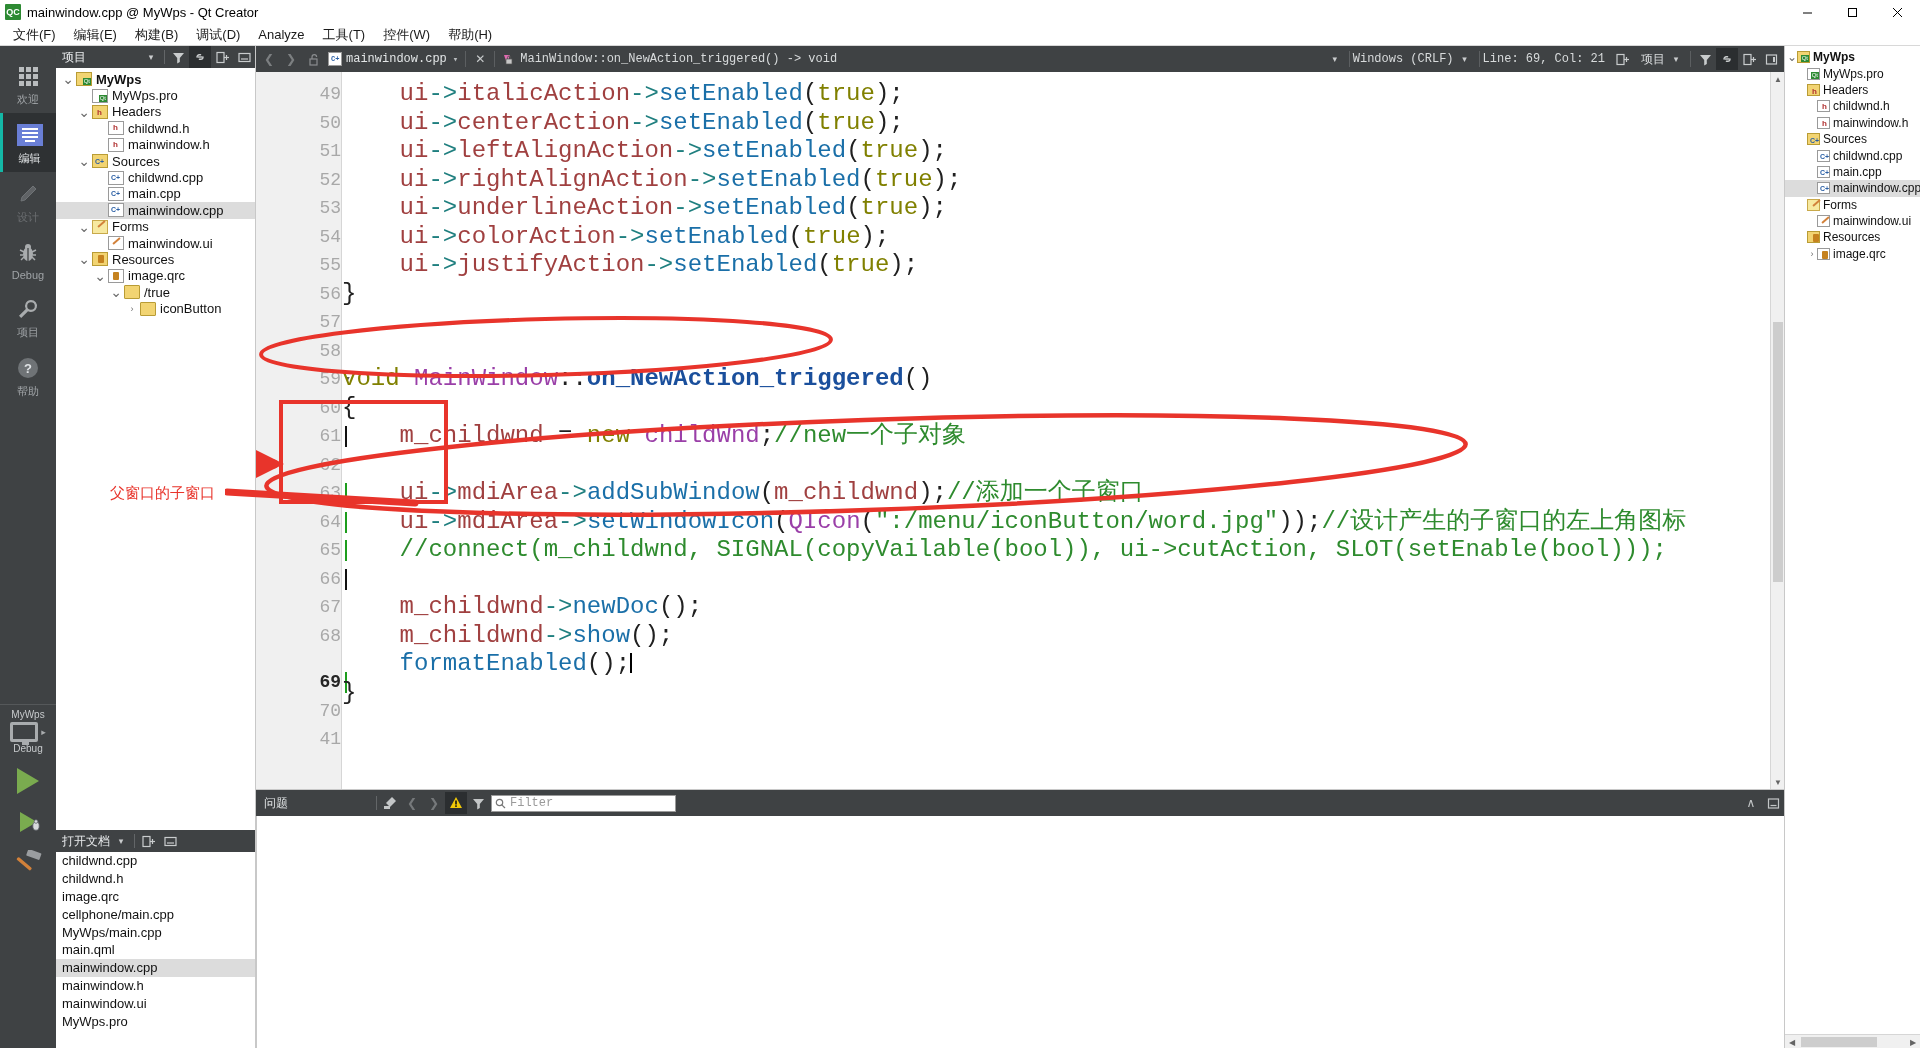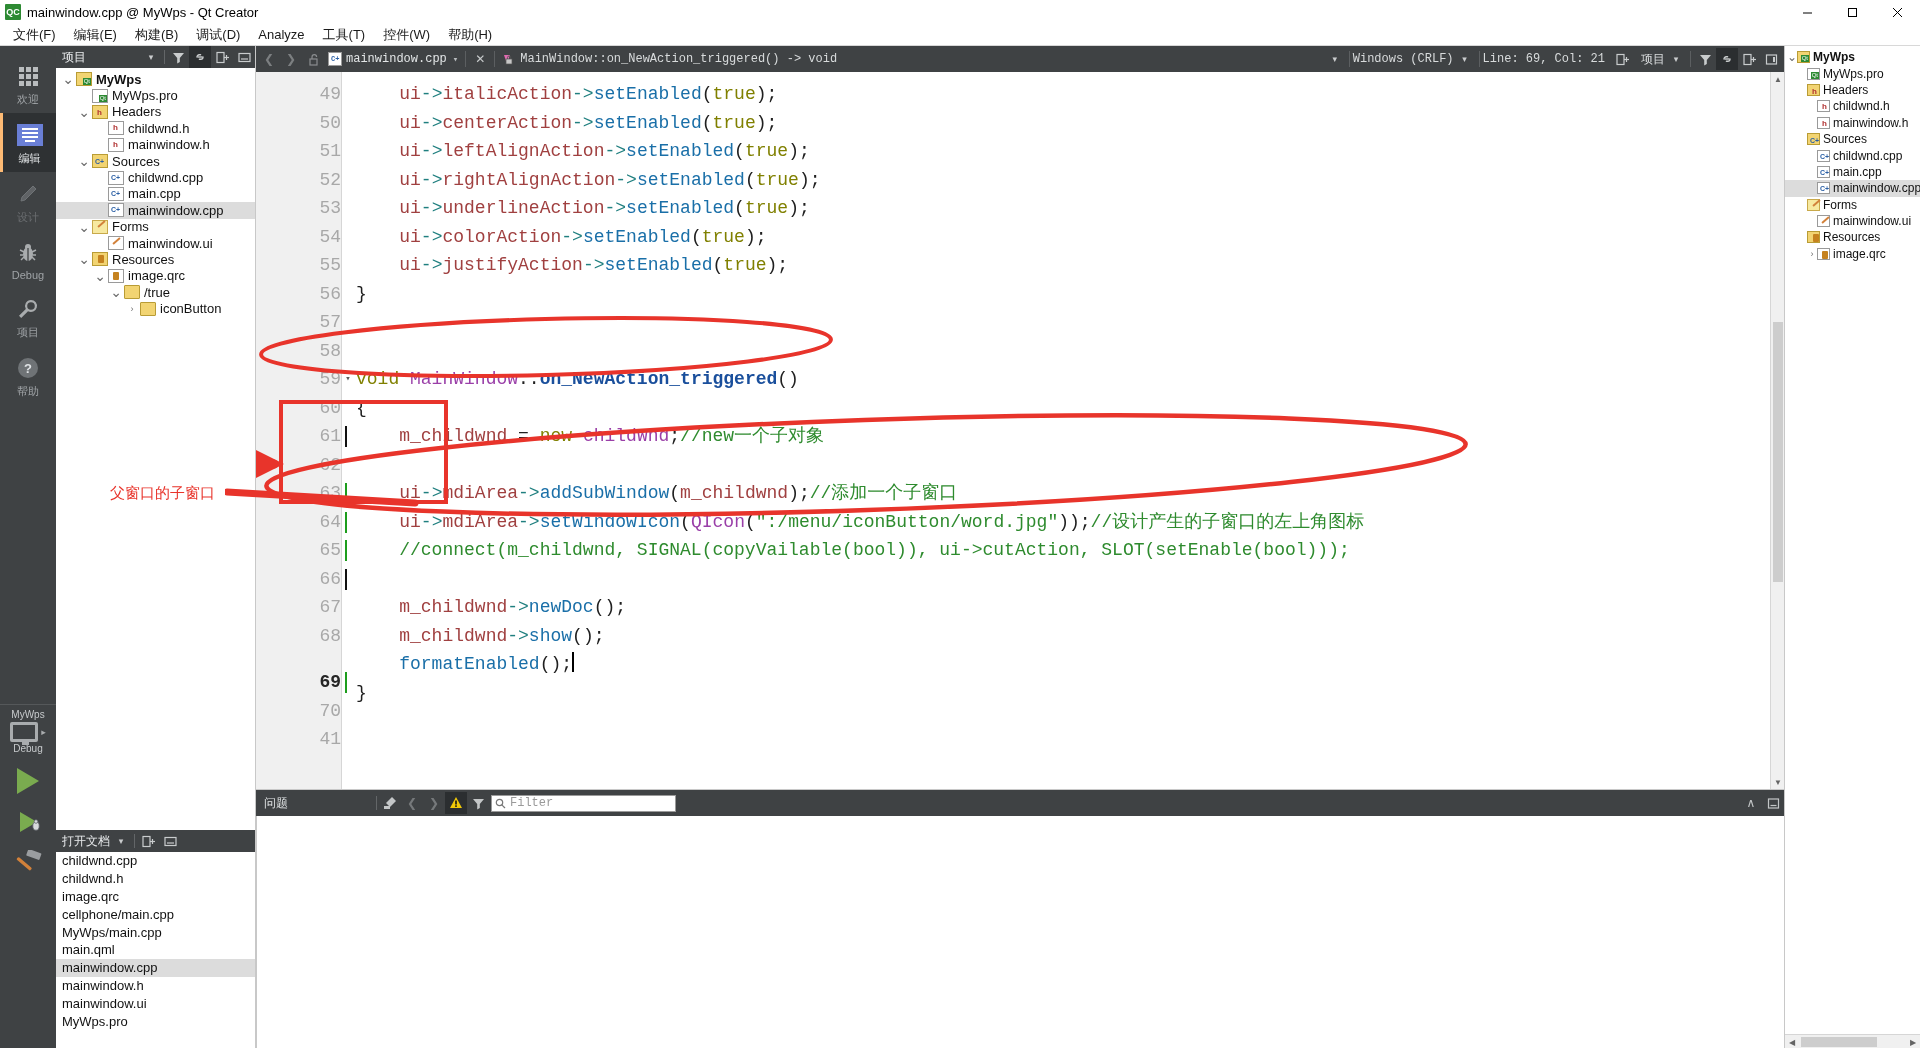--- a/index.html
+++ b/index.html
@@ -87,21 +87,21 @@
   .mode-item {
     width: 56px;
     padding: 9px 0 6px 0;
     display: flex;
     flex-direction: column;
     align-items: center;
     color: #9fa3a6;
     font-size: 11px;
     cursor: default;
   }
-  .mode-item.active { background: #2e3133; color: #dfe2e4; border-left: 3px solid #fdba74; }
+  .mode-item.active { background: #2e3133; color: #dfe2e4; border-left: 3px solid #14b8a6; }
   .mode-item.disabled { color: #6a6d70; }
   .mode-icon { height: 26px; display: flex; align-items: center; justify-content: center; margin-bottom: 3px; }
   .mode-label { font-size: 11px; letter-spacing: 0; }
   .grid-icon { display: grid; grid-template-columns: repeat(3, 5px); grid-gap: 2px; }
   .grid-icon i { width: 5px; height: 5px; background: #b9bcbe; display: block; }
   .edit-icon-box {
     width: 26px; height: 22px; background: #6a7fd6;
     display: flex; flex-direction: column; justify-content: center; align-items: center;
   }
   .edit-icon-box i { display: block; width: 16px; height: 2px; background: #fff; margin: 1px 0; }
@@ -304,23 +304,22 @@
     position: absolute; right: -14px; top: 0;
     width: 14px; text-align: center; color: #5b5b5b; font-size: 9px;
   }
   .gl .caretbar {
     position: absolute; right: -6px; top: 4px;
     width: 2px; height: 21px; background: #000;
   }
   .code {
     flex: 1;
     padding-top: 8px;
-    padding-left: 14px;
     font-family: "Liberation Mono", monospace;
-    font-size: 18px;
+    font-size: 24px;
     position: relative;
     overflow: hidden;
     white-space: pre;
   }
   .cl { height: 28.5px; line-height: 28.5px; }
   .tk-var   { color: #a04040; }
   .tk-arrow { color: #1f7f7f; }
   .tk-fn    { color: #1a6fa8; }
   .tk-kw    { color: #808000; }
   .tk-cmt   { color: #2e8b2e; margin-top: 20px; }

